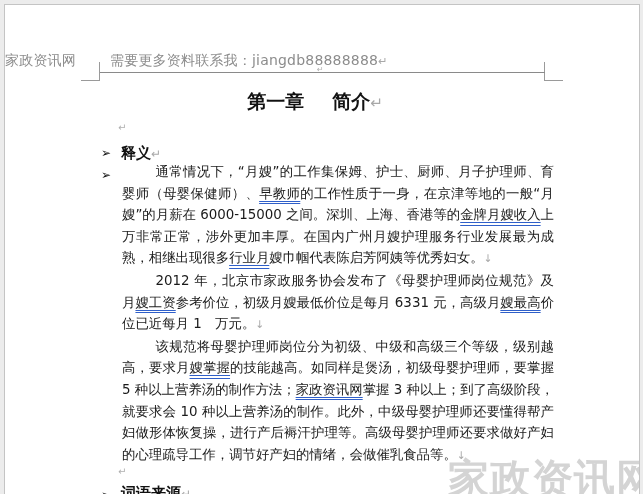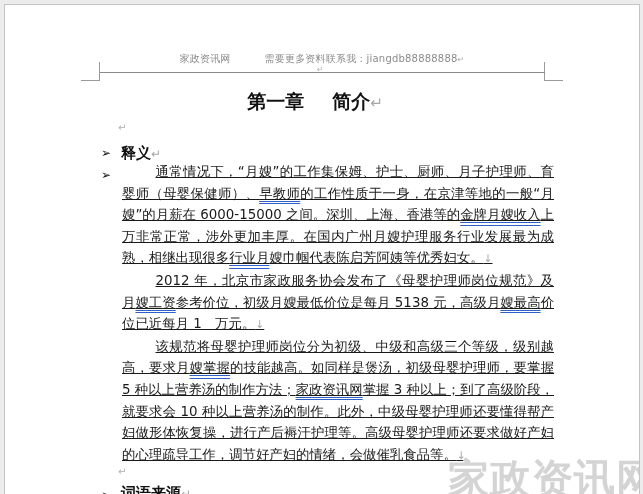--- a/index.html
+++ b/index.html
@@ -8,22 +8,22 @@
       background: #ececec; position: relative;
       font-family: "DejaVu Sans", "Liberation Sans", sans-serif;
     }
     .page {
       position: absolute; left: 4px; top: 4px; width: 634px; height: 500px;
       background: #ffffff; border-left: 1px solid #c4c4c4; border-top: 1px solid #c4c4c4;
       border-right: 1px solid #c4c4c4; overflow: hidden;
     }
     .crop { position: absolute; background: #9a9a9a; }
     .header-text {
-      position: absolute; top: 47px; left: 0; width: 634px; text-align: center;
-      font-size: 10px; color: #8c8c8c; letter-spacing: 0.2px; white-space: pre;
+      position: absolute; top: 47px; left: 0; width: 634px; 
+      font-size: 14px; color: #8c8c8c; letter-spacing: 0.2px; white-space: pre;
     }
     .header-text .gap { display: inline-block; width: 34px; }
     .header-mark {
       position: absolute; top: 60px; left: 312px; font-size: 8px; color: #b0b0b0;
     }
     .header-line {
       position: absolute; top: 67px; left: 95px; width: 445px; height: 1px; background: #8a8a8a;
     }
     .pm { color: #a8a8a8; font-weight: normal; font-size: 0.8em; }
     .title {
@@ -35,21 +35,20 @@
     .bullet {
       position: absolute; left: 96px; font-size: 12px; color: #111;
     }
     .heading {
       position: absolute; left: 116px; font-size: 15px; font-weight: bold; color: #111; font-family: Liberation Serif, serif;
     }
     .body {
       position: absolute; left: 117px; width: 432px;
       font-size: 13.4px; line-height: 21.6px; color: #1a1a1a;
       text-align: justify;
-      text-decoration: underline;
     }
     .para { text-indent: 2.5em; margin: 0; }
     .ul { text-decoration: underline double #2f5fc9; text-underline-offset: 3px; }
     .watermark {
       position: absolute; left: 443px; top: 447px; font-size: 41px; font-weight: bold;
       color: #d4d4d4; letter-spacing: 1px; white-space: nowrap;
       font-family: "DejaVu Sans", sans-serif;
     }
   </style>
 </head>
@@ -72,21 +71,21 @@
 
   <div class="empty-mark" style="left:113px;top:117px;">↵</div>
 
   <div class="bullet" style="top:141px;">➢</div>
   <div class="heading" style="top:139px;"><span>释义</span><span class="pm">↵</span></div>
 
   <div class="bullet" style="top:163px;">➢</div>
 
   <div class="body" style="top:156px;">
     <p class="para"><span>通常情况下，“月嫂”的工作集保姆、护士、厨师、月子护理师、育婴师（母婴保健师）、</span><span class="ul">早教师</span><span>的工作性质于一身，在京津等地的一般“月嫂”的月薪在 6000-15000 之间。深圳、上海、香港等的</span><span class="ul">金牌月嫂收入</span><span>上万非常正常，涉外更加丰厚。在国内广州月嫂护理服务行业发展最为成熟，相继出现很多</span><span class="ul">行业月</span><span>嫂巾帼代表陈启芳阿姨等优秀妇女。</span><span class="pm">↓</span></p>
-    <p class="para"><span>2012 年，北京市家政服务协会发布了《母婴护理师岗位规范》及月</span><span class="ul">嫂工资</span><span>参考价位，初级月嫂最低价位是每月 5138 元，高级月</span><span class="ul">嫂最高</span><span>价位已近每月 1　万元。</span><span class="pm">↓</span></p>
+    <p class="para"><span>2012 年，北京市家政服务协会发布了《母婴护理师岗位规范》及月</span><span class="ul">嫂工资</span><span>参考价位，初级月嫂最低价位是每月 6331 元，高级月</span><span class="ul">嫂最高</span><span>价位已近每月 1　万元。</span><span class="pm">↓</span></p>
     <p class="para"><span>该规范将母婴护理师岗位分为初级、中级和高级三个等级，级别越高，要求月</span><span class="ul">嫂掌握</span><span>的技能越高。如同样是煲汤，初级母婴护理师，要掌握 5 种以上营养汤的制作方法；</span><span class="ul">家政资讯网</span><span>掌握 3 种以上；到了高级阶段，就要求会 10 种以上营养汤的制作。此外，中级母婴护理师还要懂得帮产妇做形体恢复操，进行产后褥汗护理等。高级母婴护理师还要求做好产妇的心理疏导工作，调节好产妇的情绪，会做催乳食品等。</span><span class="pm">↓</span></p>
   </div>
 
   <div class="empty-mark" style="left:113px;top:461px;">↵</div>
 
   <div class="bullet" style="top:483px;">➢</div>
   <div class="heading" style="top:479px;"><span>词语来源</span><span class="pm">↵</span></div>
 
   <div class="watermark">家政资讯网</div>
 </div>

